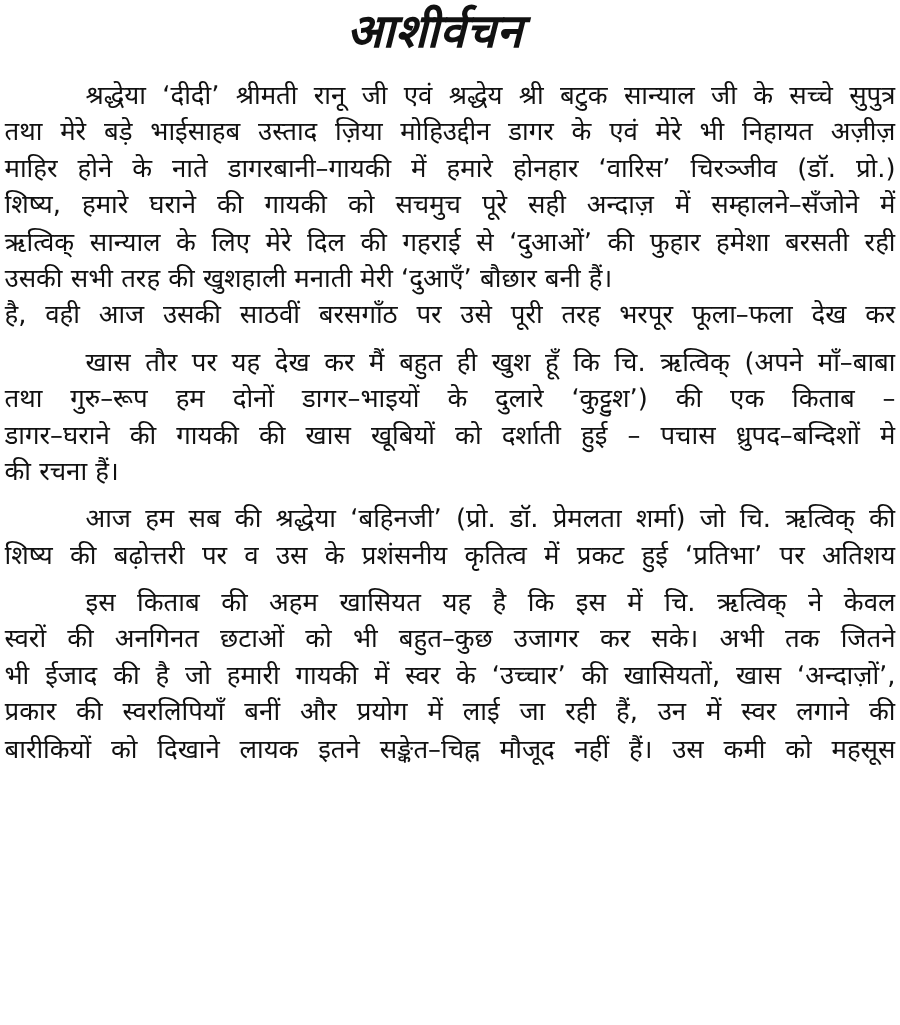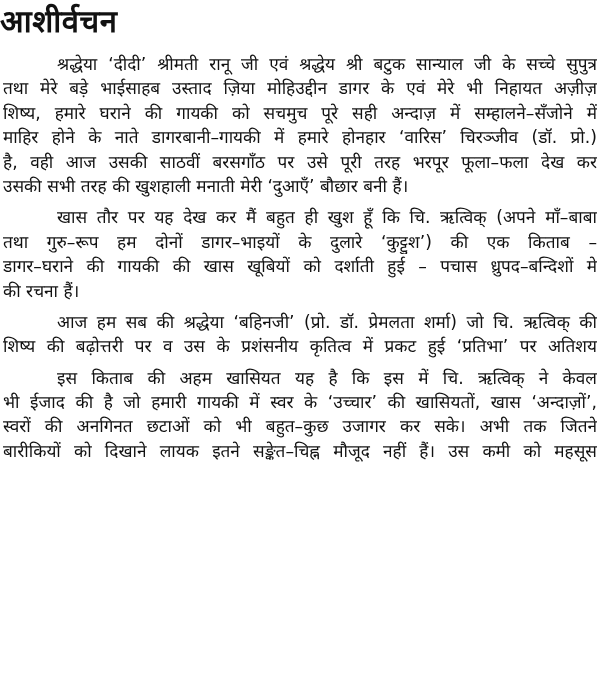--- a/index.html
+++ b/index.html
@@ -20,25 +20,26 @@
       left: 0;
       top: 0;
       width: 600px;
       height: 683px;
     }
     .title {
       position: absolute;
       top: 2px;
       left: 0;
       width: 580px;
-      text-align: left;
+      text-align: center;
       font-size: 31px;
       font-weight: bold;
       line-height: 38px;
       letter-spacing: 0.5px;
+      font-style: italic;
     }
     .body-text {
       position: absolute;
       top: 52px;
       left: 3px;
       width: 594px;
     }
     .para {
       margin: 0 0 7px 0;
     }
@@ -63,39 +64,41 @@
 <body>
 
 <div class="page">
   <h1 class="title" style="margin:0;">आशीर्वचन</h1>
 
   <div class="body-text">
 
     <div class="para">
       <span class="line indent">श्रद्धेया ‘दीदी’ श्रीमती रानू जी एवं श्रद्धेय श्री बटुक सान्याल जी के सच्चे सुपुत्र</span>
       <span class="line">तथा मेरे बड़े भाईसाहब उस्ताद ज़िया मोहिउद्दीन डागर के एवं मेरे भी निहायत अज़ीज़</span>
+      <span class="line">माहिर होने के नाते डागरबानी–गायकी में हमारे होनहार ‘वारिस’ चिरञ्जीव (डॉ. प्रो.)</span>
       <span class="line">शिष्य, हमारे घराने की गायकी को सचमुच पूरे सही अन्दाज़ में सम्हालने–सँजोने में</span>
-      <span class="line">माहिर होने के नाते डागरबानी–गायकी में हमारे होनहार ‘वारिस’ चिरञ्जीव (डॉ. प्रो.)</span>
+      <span class="line">ऋत्विक् सान्याल के लिए मेरे दिल की गहराई से ‘दुआओं’ की फुहार हमेशा बरसती रही</span>
+      <span class="line last">उसकी सभी तरह की खुशहाली मनाती मेरी ‘दुआएँ’ बौछार बनी हैं।</span>
       <span class="line">है, वही आज उसकी साठवीं बरसगाँठ पर उसे पूरी तरह भरपूर फूला–फला देख कर</span>
-      <span class="line last">उसकी सभी तरह की खुशहाली मनाती मेरी ‘दुआएँ’ बौछार बनी हैं।</span>
     </div>
 
     <div class="para">
       <span class="line indent">खास तौर पर यह देख कर मैं बहुत ही खुश हूँ कि चि. ऋत्विक् (अपने माँ–बाबा</span>
       <span class="line">तथा गुरु–रूप हम दोनों डागर–भाइयों के दुलारे ‘कुट्टुश’) की एक किताब –</span>
       <span class="line">डागर–घराने की गायकी की खास खूबियों को दर्शाती हुई – पचास ध्रुपद–बन्दिशों मे</span>
       <span class="line last">की रचना हैं।</span>
     </div>
 
     <div class="para">
       <span class="line indent">आज हम सब की श्रद्धेया ‘बहिनजी’ (प्रो. डॉ. प्रेमलता शर्मा) जो चि. ऋत्विक् की</span>
       <span class="line">शिष्य की बढ़ोत्तरी पर व उस के प्रशंसनीय कृतित्व में प्रकट हुई ‘प्रतिभा’ पर अतिशय</span>
     </div>
 
     <div class="para">
       <span class="line indent">इस किताब की अहम खासियत यह है कि इस में चि. ऋत्विक् ने केवल</span>
+      <span class="line">स्वरों की अनगिनत छटाओं को भी बहुत–कुछ उजागर कर सके। अभी तक जितने</span>
       <span class="line">भी ईजाद की है जो हमारी गायकी में स्वर के ‘उच्चार’ की खासियतों, खास ‘अन्दाज़ों’,</span>
-      <span class="line">स्वरों की अनगिनत छटाओं को भी बहुत–कुछ उजागर कर सके। अभी तक जितने</span>
+      <span class="line">प्रकार की स्वरलिपियाँ बनीं और प्रयोग में लाई जा रही हैं, उन में स्वर लगाने की</span>
       <span class="line">बारीकियों को दिखाने लायक इतने सङ्केत–चिह्न मौजूद नहीं हैं। उस कमी को महसूस</span>
     </div>
 
   </div>
 </div>
 
 </body></html>

